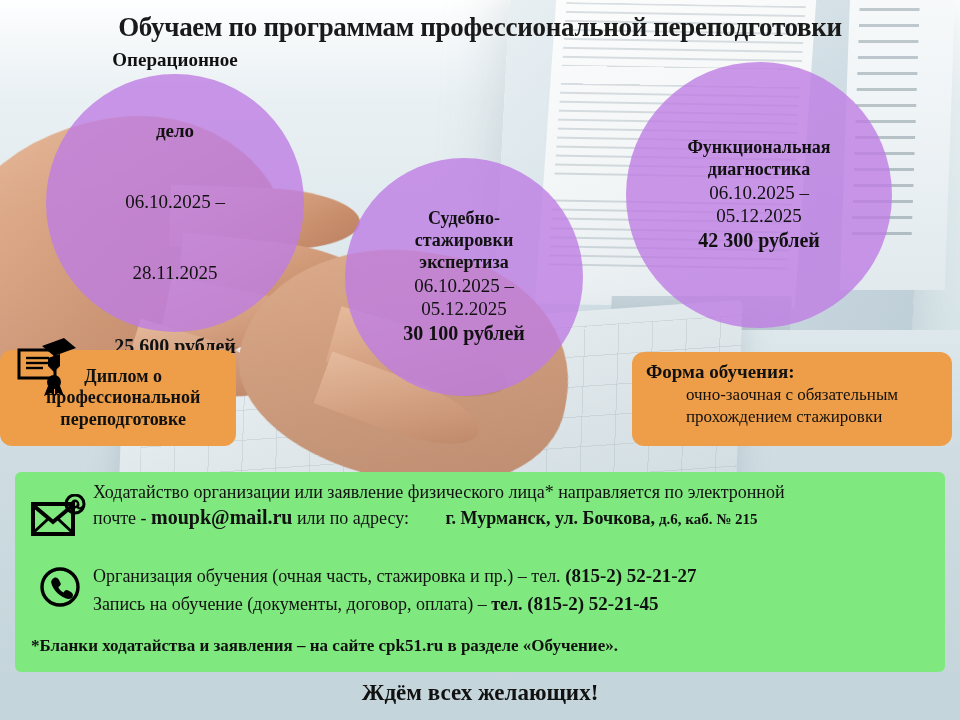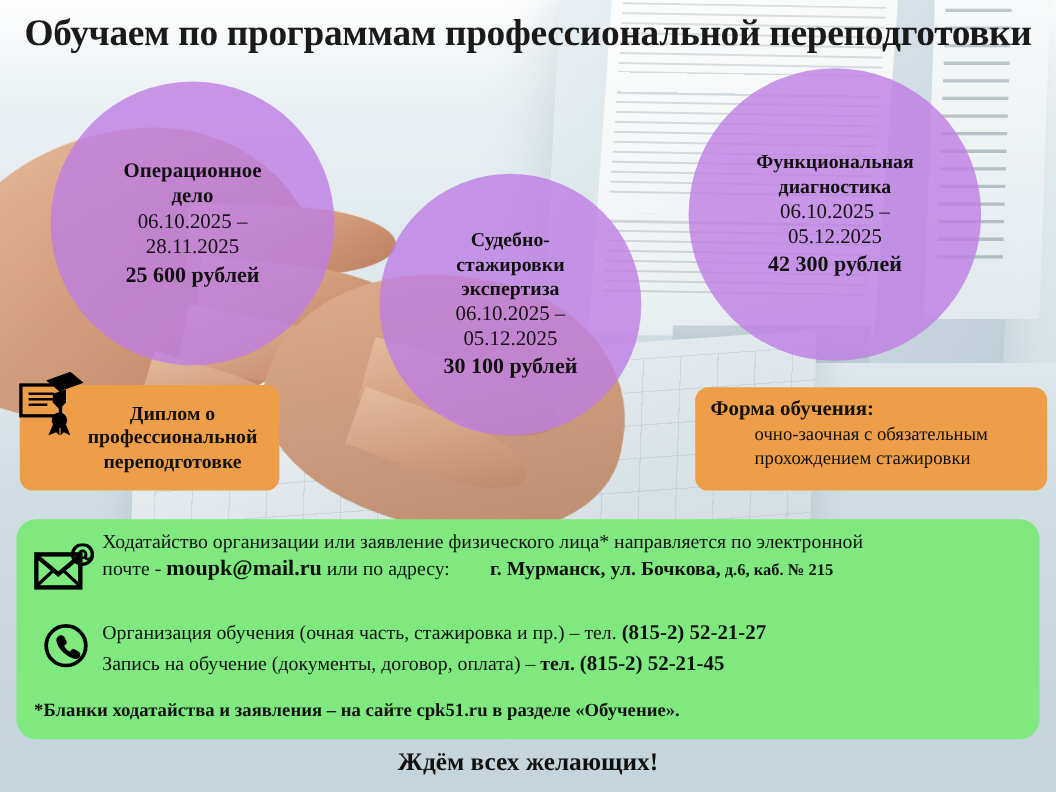--- a/index.html
+++ b/index.html
@@ -108,58 +108,58 @@
   .hand-right-f2 { left: 318px; top: 378px; width: 165px; height: 55px; border-radius: 0 50% 50% 0 / 0 50% 50% 0; transform: rotate(20deg); }
   .bg-blurveil {
     position: absolute; inset: 0;
     background: linear-gradient(180deg, rgba(255,255,255,.10), rgba(255,255,255,0) 30%, rgba(200,215,222,.18));
   }
 
   
   .title {
     position: absolute; left: 0; top: 12px; width: 960px;
     text-align: center;
-    font-size: 34px; font-weight: bold; color: #1a1a1a;
+    font-size: 27px; font-weight: bold; color: #1a1a1a;
     letter-spacing: -.3px;
     white-space: nowrap;
   }
 
   
   .circle {
     position: absolute;
     border-radius: 50%;
     background: rgba(190,125,228,.80);
     display: flex; flex-direction: column;
     align-items: center; justify-content: center;
     text-align: center; color: #111;
     line-height: 1.22;
     padding: 10px 16px;
   }
   .circle .c-name { font-weight: bold; font-size: 19px; }
   .circle .c-date { font-size: 19px; }
   .circle .c-price { font-weight: bold; font-size: 20px; margin-top: 1px; }
 
-  #circle-1 { left: 46px;  top: 74px;  width: 258px; height: 258px; }
+  #circle-1 { left: 46px;  top: 74px;  width: 258px; height: 258px; gap: 48px; }
   #circle-2 { left: 345px; top: 158px; width: 238px; height: 238px; }
   #circle-3 { left: 626px; top: 62px;  width: 266px; height: 266px; justify-content: center; }
 
   #circle-1 .c-name { font-size: 19px; }
   #circle-2 .c-name { font-size: 18px; }
   #circle-3 .c-name { font-size: 18px; }
 
   
   .orange-box {
     position: absolute;
     background: #ee9e48;
     border-radius: 12px;
     color: #111;
   }
   #diploma-badge {
-    left: 18px; top: 350px; width: 236px; height: 96px;
-    display: flex; align-items: center; justify-content: flex-end;
+    left: 0; top: 350px; width: 236px; height: 96px;
+    display: flex; align-items: center; justify-content: flex-start;
     text-align: center; line-height: 1.2;
     font-size: 18px; font-weight: bold;
     padding: 4px 20px 4px 10px;
   }
   #diploma-badge .txt { padding-left: 36px; }
   #diploma-icon {
     position: absolute; left: 16px; top: 338px; width: 62px; height: 58px;
   }
   #study-form-box {
     left: 632px; top: 352px; width: 320px; height: 94px;
@@ -168,21 +168,21 @@
     font-family: Liberation Serif, serif;
   }
   #study-form-box .sf-title { font-weight: bold; font-size: 19px; }
   #study-form-box .sf-line { font-size: 17px; margin-left: 40px; }
 
   
   #green-box {
     position: absolute;
     left: 15px; top: 472px; width: 930px; height: 200px;
     background: #7fe87f;
-    border-radius: 18px;
+    border-radius: 6px;
     color: #111;
   }
   #mail-icon { position: absolute; left: 16px; top: 22px; width: 56px; height: 46px; }
   #phone-icon { position: absolute; left: 24px; top: 94px; width: 42px; height: 42px; }
 
   .g-mail { position: absolute; left: 78px; top: 8px; width: 846px; line-height: 1.35; }
   .g-mail .l1 { font-size: 18px; }
   .g-mail .l2 { font-size: 18px; }
   .g-mail .b  { font-weight: bold; padding-left: 32px; }
   .g-mail .mono-mail { font-weight: bold; font-size: 20px; }

